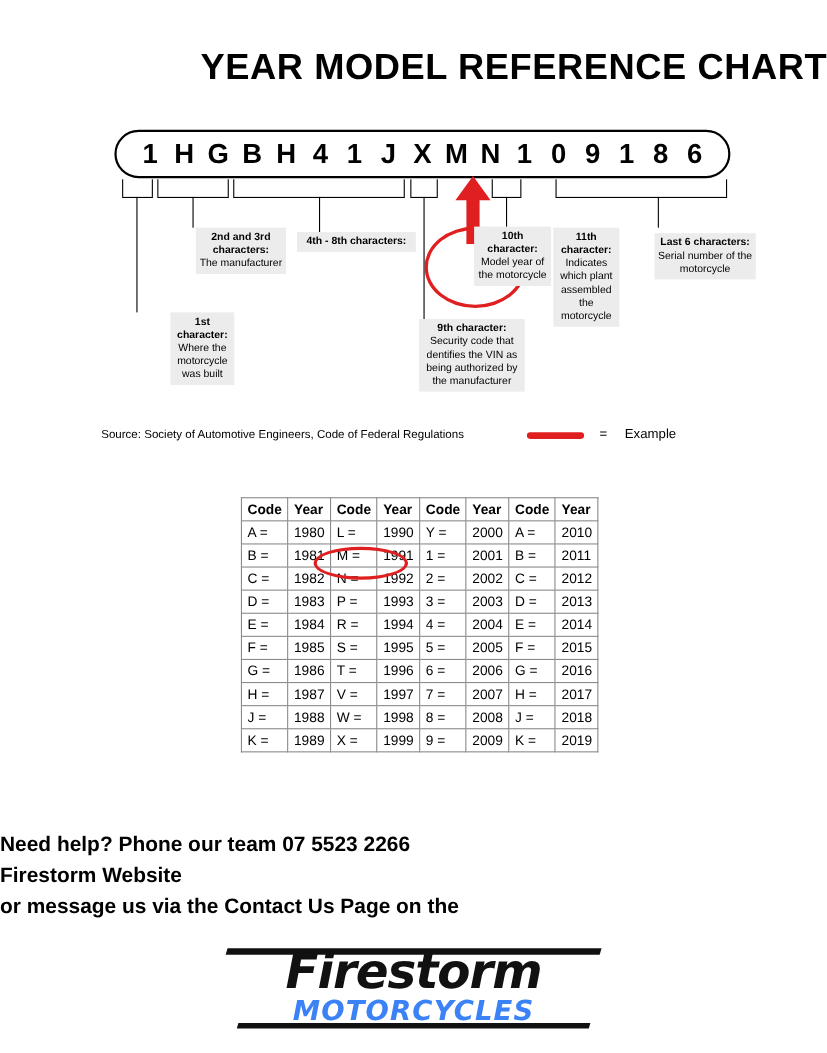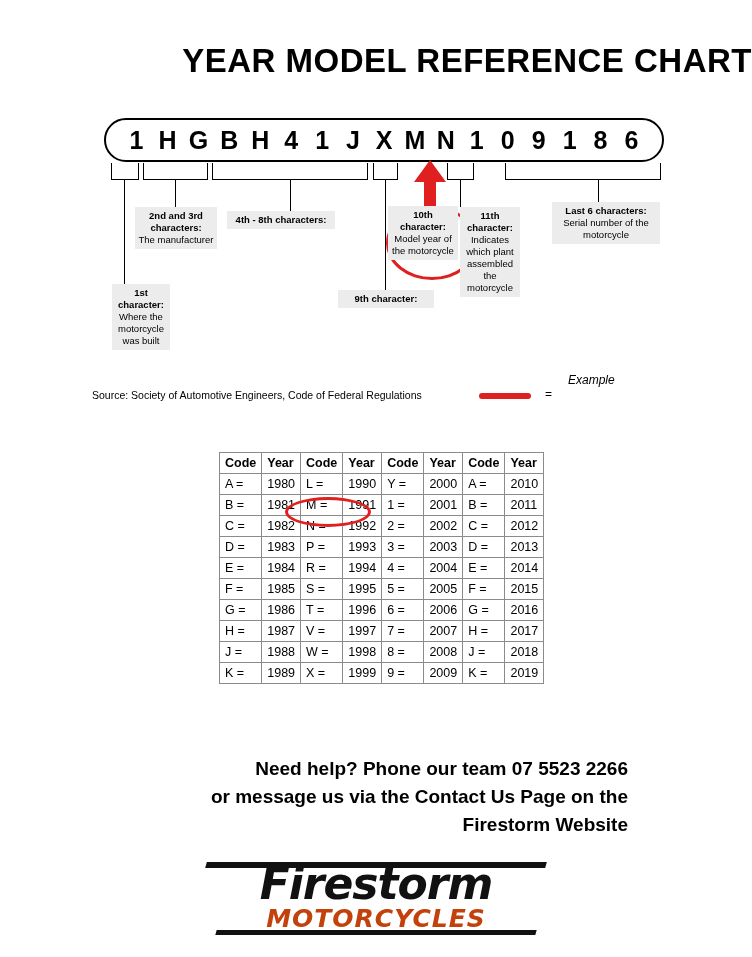--- a/index.html
+++ b/index.html
@@ -66,20 +66,21 @@
   
   .note {
     position: absolute;
     background: #ececec;
     font-size: 9.5px;
     line-height: 12px;
     text-align: center;
     color: #000;
     padding: 3px 2px;
     box-sizing: border-box;
+    margin-left: 43px;
   }
   .note .hd { font-weight: bold; display: block; }
 
   
   .red-ellipse {
     position: absolute;
     border: 3px solid #e02020;
     border-radius: 50%;
     box-sizing: border-box;
   }
@@ -105,23 +106,22 @@
   }
   .legend-eq {
     position: absolute;
     left: 545px;
     top: 387px;
     font-size: 12px;
   }
   .legend-label {
     position: absolute;
     left: 568px;
-    top: 373px;
+    top: 387px;
     font-size: 12px;
-    font-style: italic;
   }
 
   
   .table-wrap {
     position: absolute;
     left: 219px;
     top: 452px;
   }
   table.codes {
     border-collapse: collapse;
@@ -153,21 +153,21 @@
     box-sizing: border-box;
     pointer-events: none;
   }
 
   
   .help {
     position: absolute;
     left: 0;
     top: 755px;
     width: 628px;
-    text-align: right;
+    text-align: left;
     font-size: 19px;
     font-weight: bold;
     line-height: 28px;
   }
 
   
   .logo {
     position: absolute;
     left: 196px;
     top: 858px;
@@ -190,21 +190,21 @@
   .logo-sub {
     position: absolute;
     left: 0;
     top: 46px;
     width: 360px;
     text-align: center;
     font-family: "DejaVu Sans", sans-serif;
     font-weight: bold;
     font-style: italic;
     font-size: 25px;
-    color: #c2410c;
+    color: #3b82f6;
     letter-spacing: 1px;
   }
   .logo-bar {
     position: absolute;
     background: #111;
     transform: skewX(-16deg);
   }
 </style>
 </head>
 <body>
@@ -277,33 +277,34 @@
   <span class="hd">2nd and 3rd characters:</span>
   <span>The manufacturer</span>
 </div>
 
 <div class="note" style="left:227px; top:211px; width:108px;">
   <span class="hd">4th - 8th characters:</span>
 </div>
 
 <div class="note" style="left:338px; top:290px; width:96px;">
   <span class="hd">9th character:</span>
+  <span>Security code that dentifies the VIN as being authorized by the manufacturer</span>
 </div>
 
 <div class="note" style="left:388px; top:206px; width:70px; background:#ececec;">
   <span class="hd">10th character:</span>
   <span>Model year of the motorcycle</span>
 </div>
 
 <div class="note" style="left:460px; top:207px; width:60px;">
   <span class="hd">11th character:</span>
   <span>Indicates which plant assembled the motorcycle</span>
 </div>
 
-<div class="note" style="left:552px; top:202px; width:108px;">
+<div class="note" style="left:552px; top:212px; width:92px;">
   <span class="hd">Last 6 characters:</span>
   <span>Serial number of the motorcycle</span>
 </div>
 
 <div class="source">Source:  Society of Automotive Engineers, Code of Federal Regulations</div>
 <div class="legend-dash"></div>
 <div class="legend-eq">=</div>
 <div class="legend-label">Example</div>
 
 <div class="table-wrap">
@@ -421,22 +422,22 @@
         <td class="code">K =</td>
         <td class="year">2019</td>
       </tr>
     </tbody>
   </table>
 </div>
 <div class="table-circle"></div>
 
 <div class="help">
   <div>Need help?  Phone our team 07 5523 2266</div>
+  <div>Firestorm Website</div>
   <div>or message us via the Contact Us Page on the</div>
-  <div>Firestorm Website</div>
 </div>
 
 <div class="logo">
   <div class="logo-bar" style="left:10px; top:4px; width:340px; height:6px;"></div>
   <div class="logo-word">Firestorm</div>
   <div class="logo-sub">MOTORCYCLES</div>
   <div class="logo-bar" style="left:20px; top:72px; width:320px; height:5px;"></div>
 </div>
 
 </body></html>

